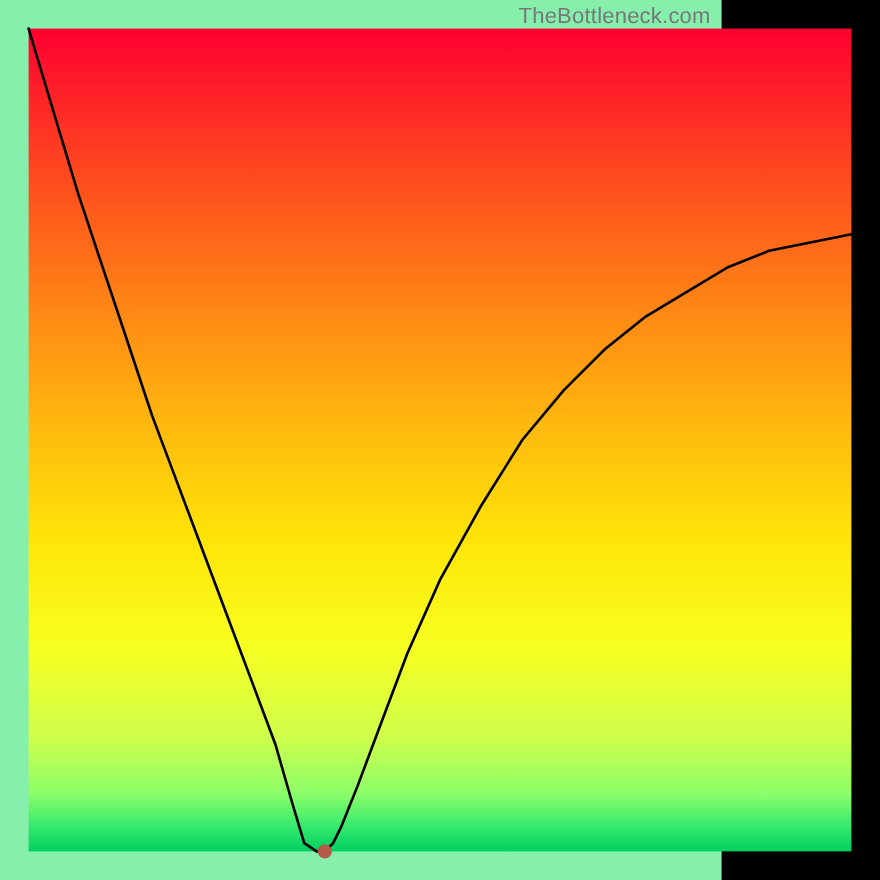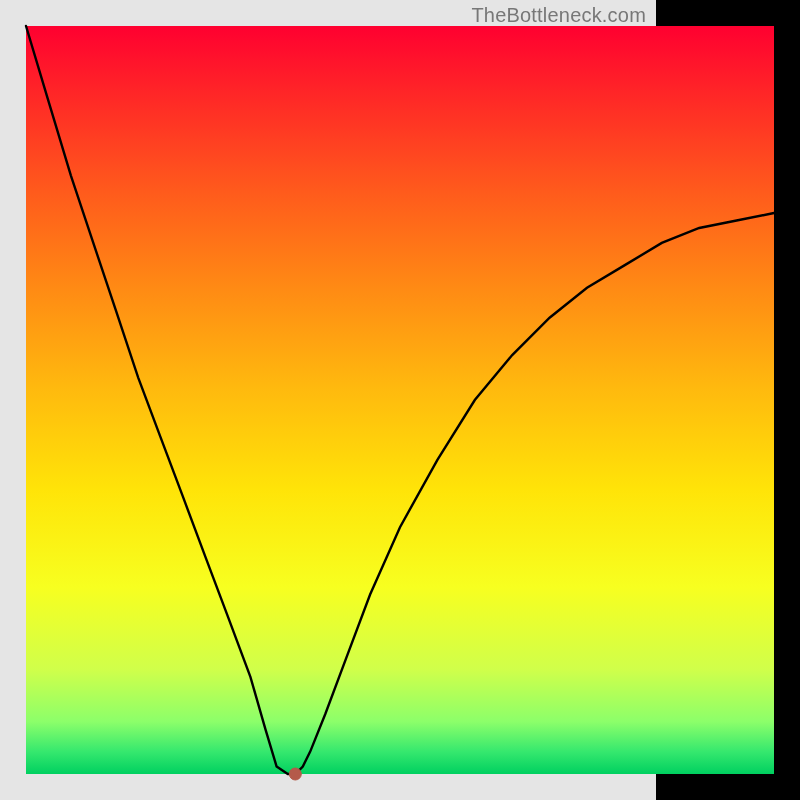--- a/index.html
+++ b/index.html
@@ -8,21 +8,21 @@
     width: 800px;
     height: 800px;
     background: #000;
     font-family: Arial, Helvetica, sans-serif;
     overflow: hidden;
   }
   .frame {
     position: relative;
     width: 656px;
     height: 800px;
-    background: #e5e5e5;
+    background: #86efac;
   }
   .watermark {
     position: absolute;
     top: 4px;
     right: 10px;
     color: #777;
     font-size: 20px;
     font-weight: 500;
     letter-spacing: 0.2px;
     user-select: none;

